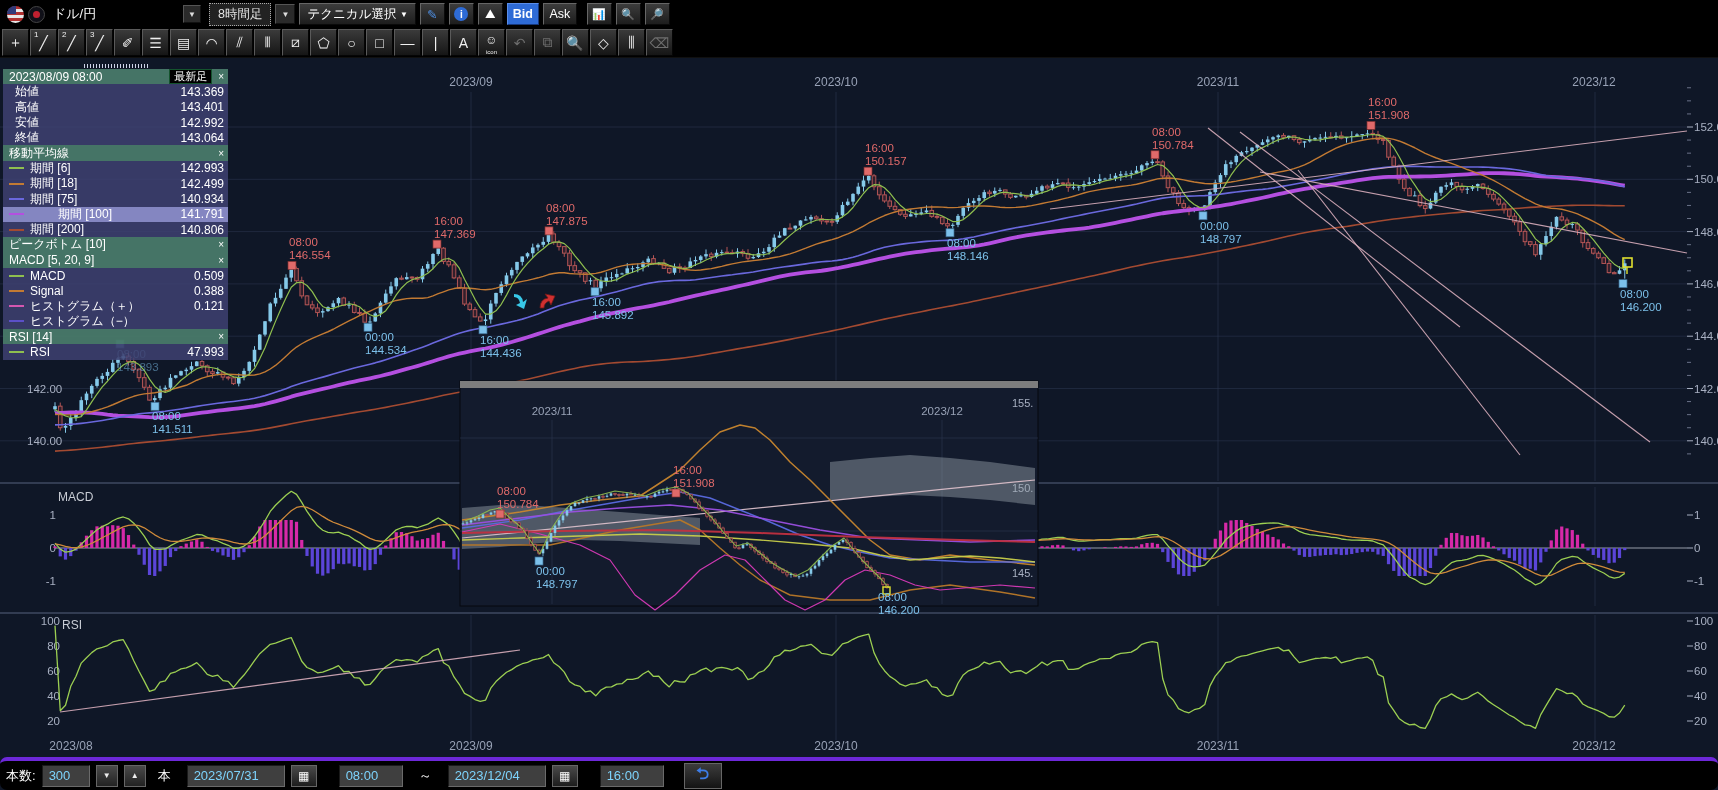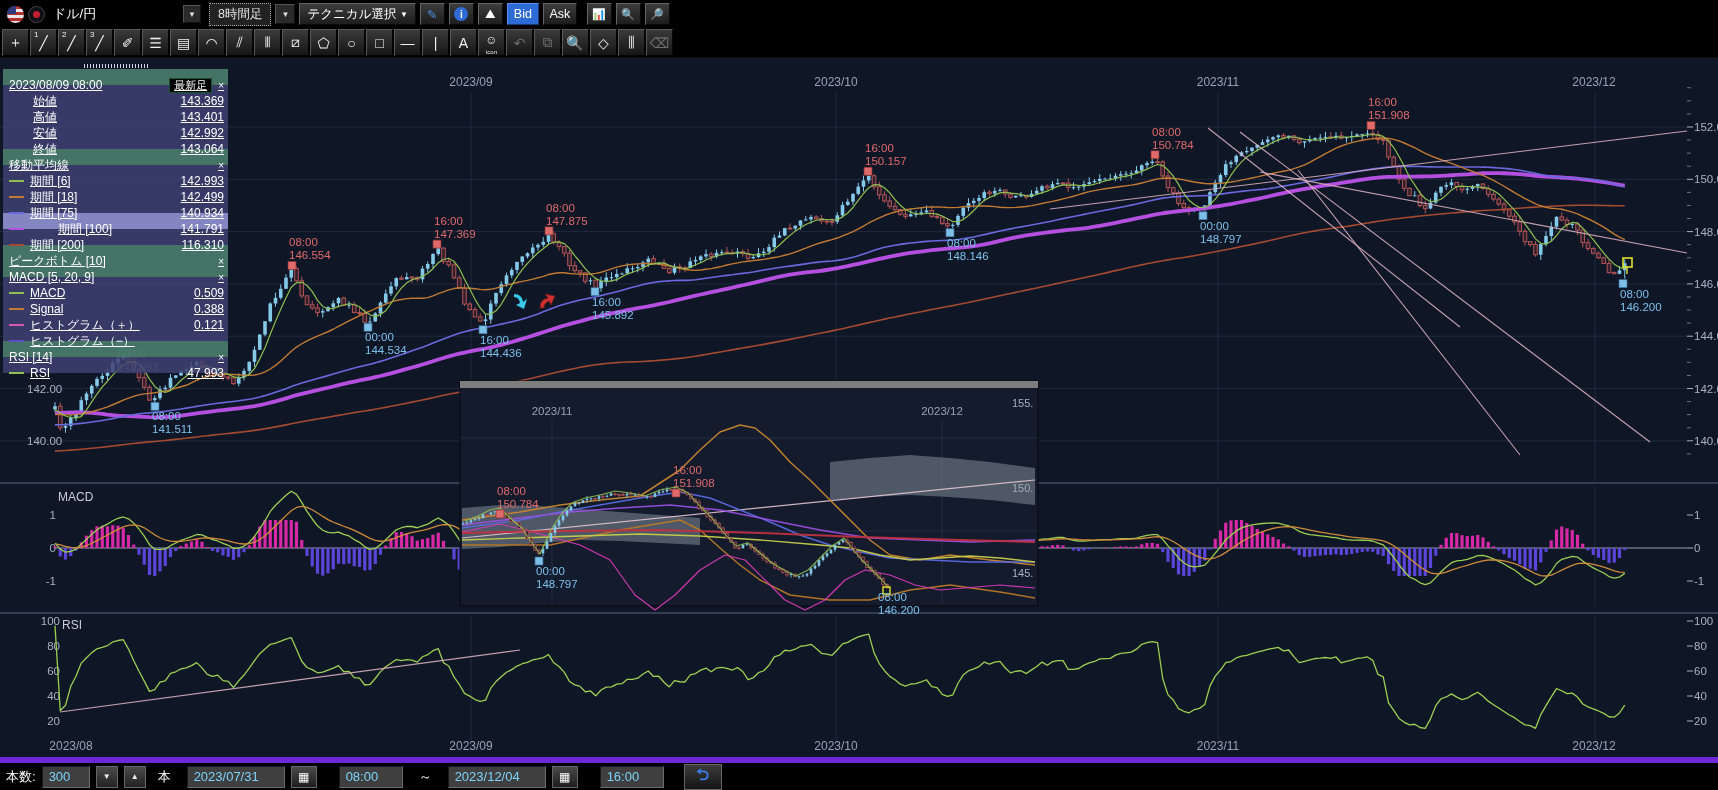--- a/index.html
+++ b/index.html
@@ -12,40 +12,40 @@
   .flag.us{background:repeating-linear-gradient(#b03030 0 3px,#e8e8e8 3px 6px);}
   .flag.us:after{content:"";position:absolute;left:0;top:0;width:9px;height:8px;background:#303a7a;border-top-left-radius:8px;}
   .flag.jp{background:#101018;border:1px solid #444;box-sizing:border-box;}
   .flag.jp:after{content:"";position:absolute;left:4px;top:4px;width:7px;height:7px;border-radius:50%;background:#c02030;}
   .combo{background:#000;color:#fff;font-size:13px;display:flex;align-items:center;height:22px;}
   .pairbox{width:148px;justify-content:space-between;padding:0 4px;}
   .dd-arrow{width:16px;height:16px;background:#2a2a2a;border:1px solid #555;border-bottom-color:#111;border-right-color:#111;color:#ddd;font-size:8px;display:flex;align-items:center;justify-content:center;}
   .tfbox{background:#222;border:1px dotted #aaa;padding:1px 8px;color:#e5e5e5;font-size:12.5px;height:19px;display:flex;align-items:center;}
   .btn{background:linear-gradient(#3c3c3c,#1d1d1d);border:1px solid #666;border-bottom-color:#0a0a0a;border-right-color:#0a0a0a;color:#fff;font-size:12.5px;height:22px;display:flex;align-items:center;justify-content:center;padding:0 7px;box-sizing:border-box;}
   .btn.sq{width:25px;padding:0;}
-  .btn.blue{background:#2e6bd6;border-color:#5a8de8;border-bottom-color:#16377a;border-right-color:#16377a;font-weight:normal;}
+  .btn.blue{background:#2e6bd6;border-color:#5a8de8;border-bottom-color:#16377a;border-right-color:#16377a;font-weight:bold;}
   .tool{width:27px;height:27px;background:linear-gradient(#3a3a3a,#161616);border:1px solid #5a5a5a;border-bottom-color:#050505;border-right-color:#050505;color:#f0f0f0;font-size:14px;display:flex;align-items:center;justify-content:center;box-sizing:border-box;position:relative;}
   .tool .sup{position:absolute;left:3px;top:0px;font-size:8px;}
   .tool.dim{color:#6e6e6e;}
   .tool .lbl{position:absolute;bottom:0px;left:0;right:0;text-align:center;font-size:6px;line-height:6px;}
   
   .dpanel{position:absolute;left:3px;top:63px;width:225px;z-index:20;font-size:12px;color:#fff;}
   .dpanel .drag{height:6px;display:flex;justify-content:center;align-items:center;}
   .dpanel .drag span{width:64px;height:4px;background:repeating-linear-gradient(90deg,#cfd3e8 0 1px,transparent 1px 3px);}
-  .prow{height:15.3px;display:flex;align-items:center;background:rgba(63,66,114,0.84);padding:16px 4px 0 6px;box-sizing:border-box;text-decoration:underline;}
+  .prow{height:15.3px;display:flex;align-items:center;background:rgba(63,66,114,0.84);padding:0 4px 0 6px;box-sizing:border-box;}
   .prow.hdr{background:rgba(74,125,107,0.92);}
   .prow.sel{background:rgba(142,144,206,0.92);gap:28px;}
   .prow .sw{width:15px;height:2px;margin-right:6px;flex:0 0 auto;}
   .prow .lab{flex:1;white-space:nowrap;overflow:hidden;}
   .prow .val{white-space:nowrap;}
   .prow .x{margin-left:6px;color:#fff;font-size:10px;cursor:default;}
   .badge{background:#000;border:1px solid #14532d;font-size:11px;padding:0 4px;line-height:13px;}
-  .indent{margin-left:24px;}
+  .indent{margin-left:6px;}
   
-  .sbar{position:absolute;left:0;top:757px;width:1718px;height:33px;background:#000;border-top:6px solid #6d28d9;display:flex;align-items:center;gap:6px;padding-left:6px;box-sizing:border-box;z-index:30;color:#fff;font-size:13px;}
+  .sbar{position:absolute;left:0;top:757px;width:1718px;height:33px;background:#000;border-top:4px solid #6d28d9;display:flex;align-items:center;gap:6px;padding-left:6px;box-sizing:border-box;z-index:30;color:#fff;font-size:13px;border-radius:7px;}
   .sinp{background:#3f3f3f;border:1px solid #1a1a1a;border-bottom-color:#6a6a6a;border-right-color:#6a6a6a;color:#7dd3fc;font-size:13px;height:20px;display:flex;align-items:center;padding:0 6px;}
   .spin{width:20px;height:20px;background:linear-gradient(#4a4a4a,#222);border:1px solid #666;color:#eee;font-size:8px;display:flex;align-items:center;justify-content:center;}
   .calbtn{width:24px;height:20px;background:linear-gradient(#4a4a4a,#1d1d1d);border:1px solid #666;display:flex;align-items:center;justify-content:center;font-size:12px;color:#fff;}
   .retbtn{width:36px;height:24px;background:linear-gradient(#3c3c3c,#141414);border:1px solid #666;display:flex;align-items:center;justify-content:center;color:#3d7de8;font-size:16px;font-weight:bold;}
   svg text{font-family:"Liberation Sans",sans-serif;}
 </style>
 </head>
 <body>
 
 <div class="app">
@@ -1538,21 +1538,21 @@
         <span class="val">140.934</span>
       </div>
       <div class="prow sel">
         <span class="sw" style="background:#b44fe0"></span>
         <span class="lab">期間 [100]</span>
         <span class="val">141.791</span>
       </div>
       <div class="prow ">
         <span class="sw" style="background:#a34a31"></span>
         <span class="lab">期間 [200]</span>
-        <span class="val">116.310</span>
+        <span class="val">140.806</span>
       </div>
       <div class="prow hdr">
         <span class="lab">ピークボトム [10]</span>
         <span class="x">×</span>
       </div>
       <div class="prow hdr">
         <span class="lab">MACD [5, 20, 9]</span>
         <span class="x">×</span>
       </div>
       <div class="prow ">

